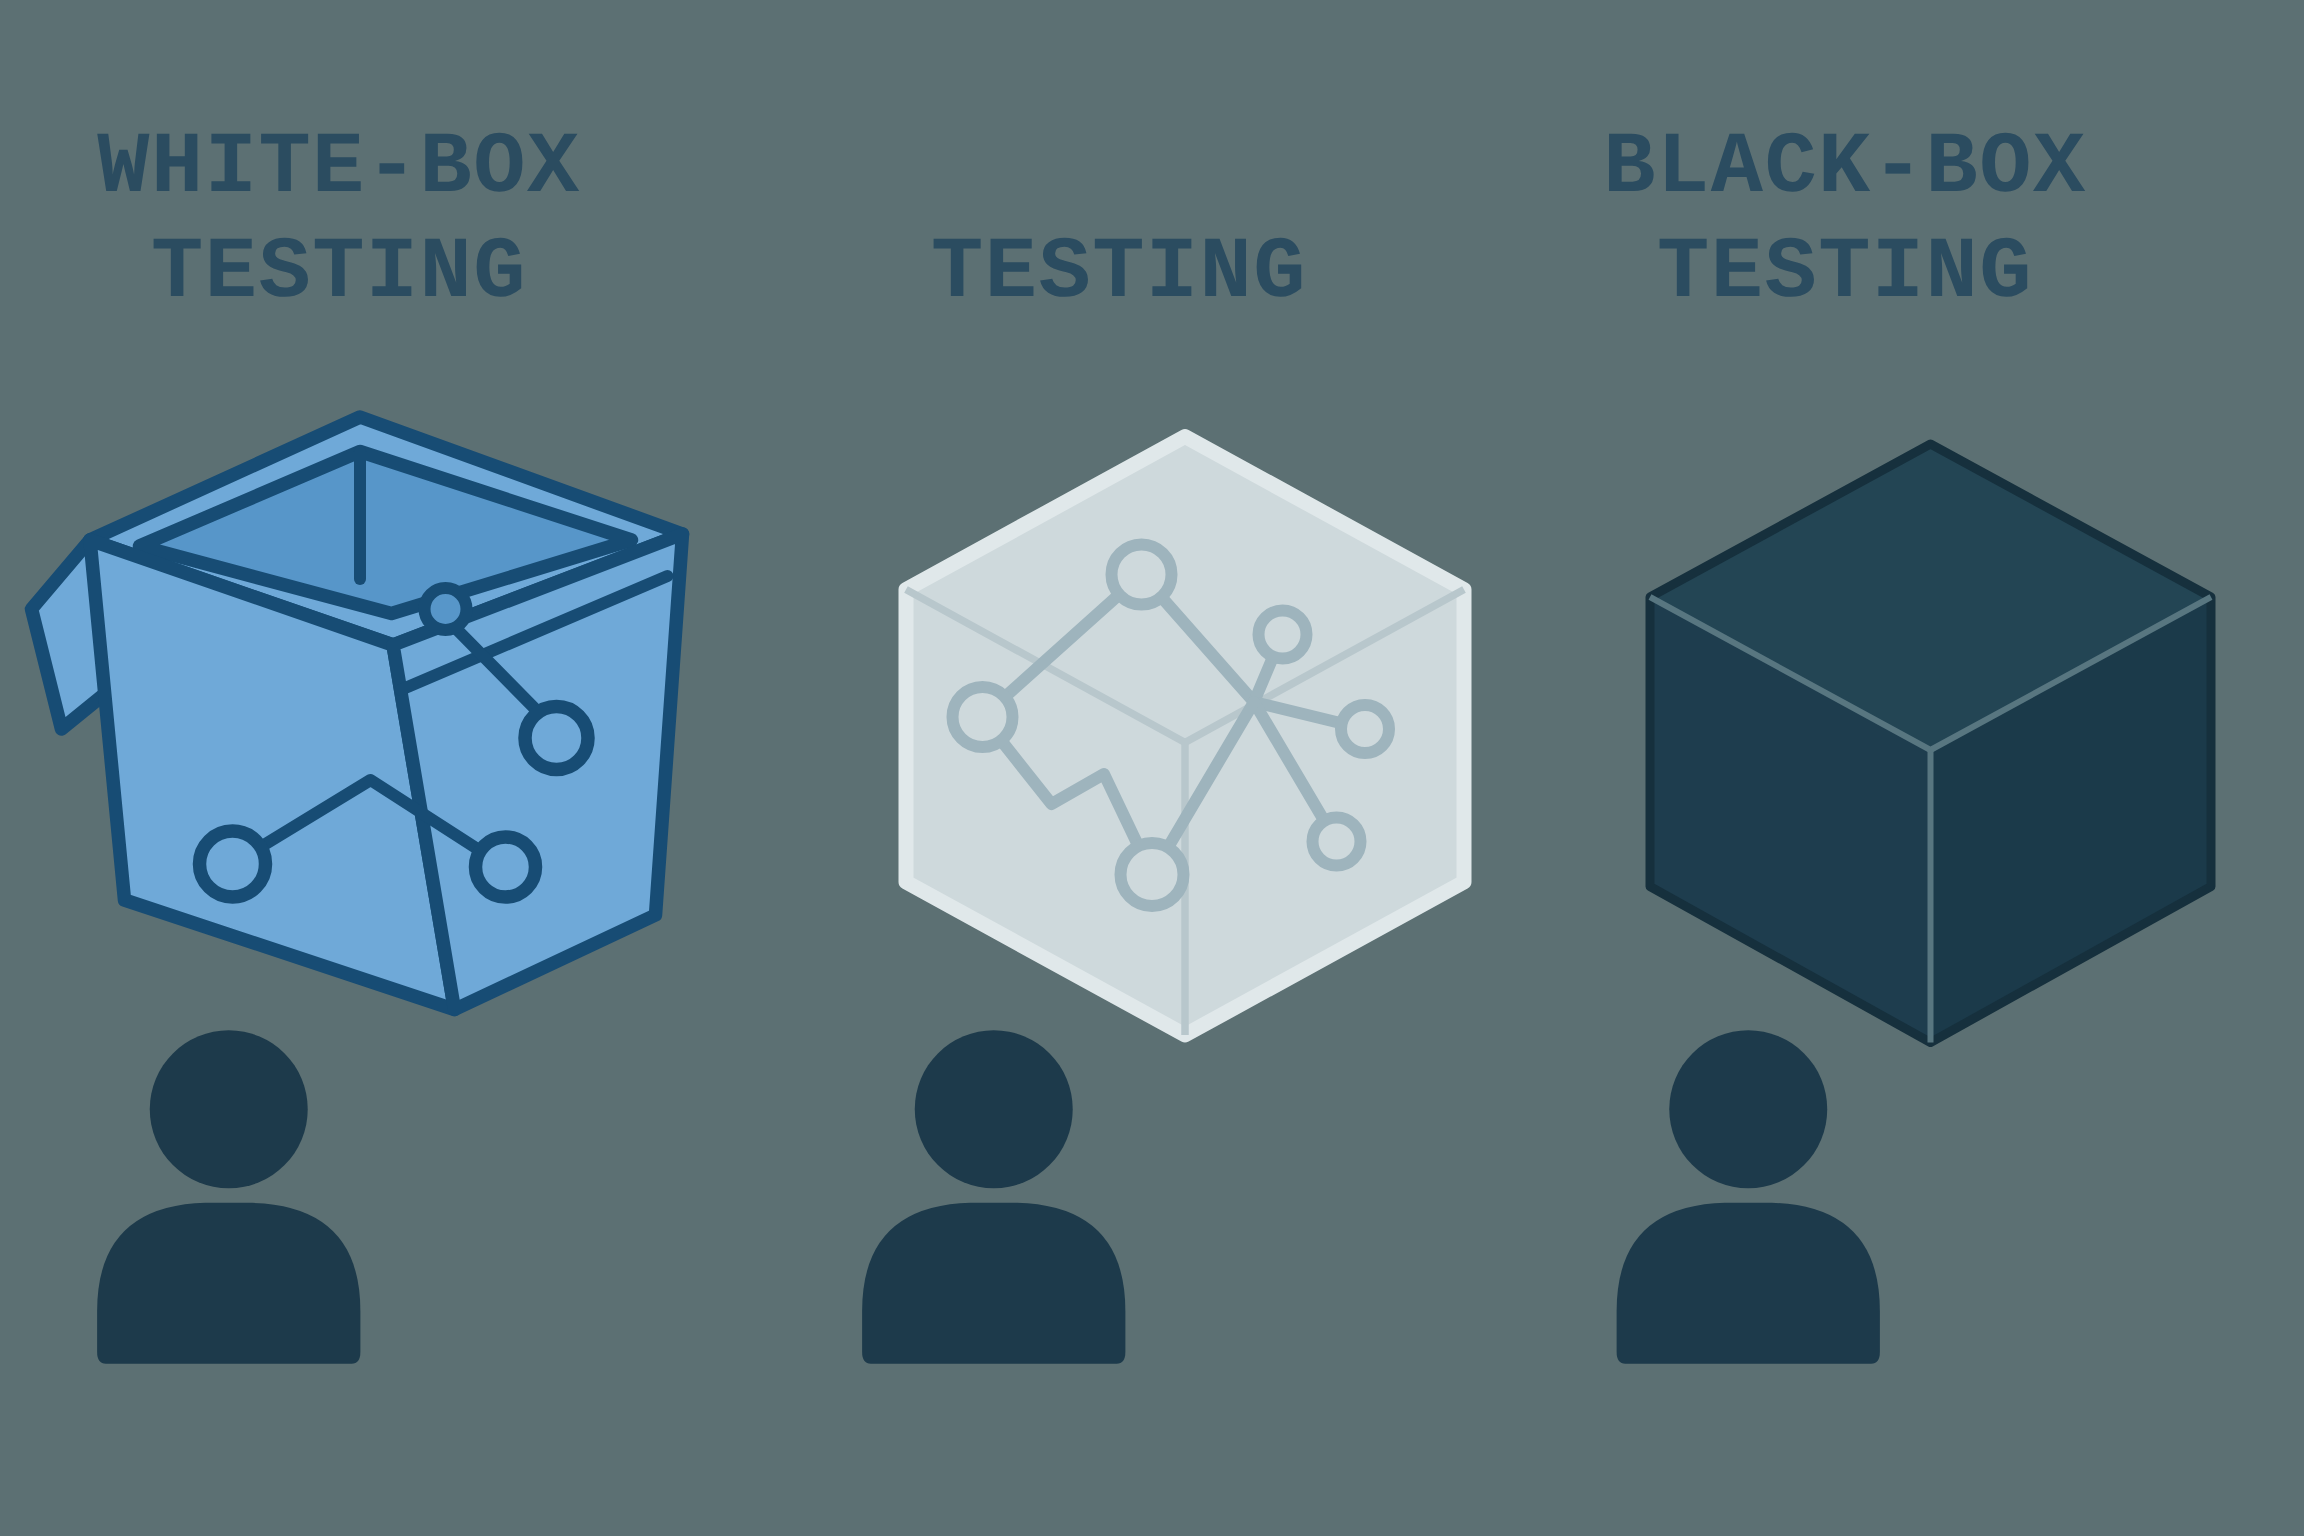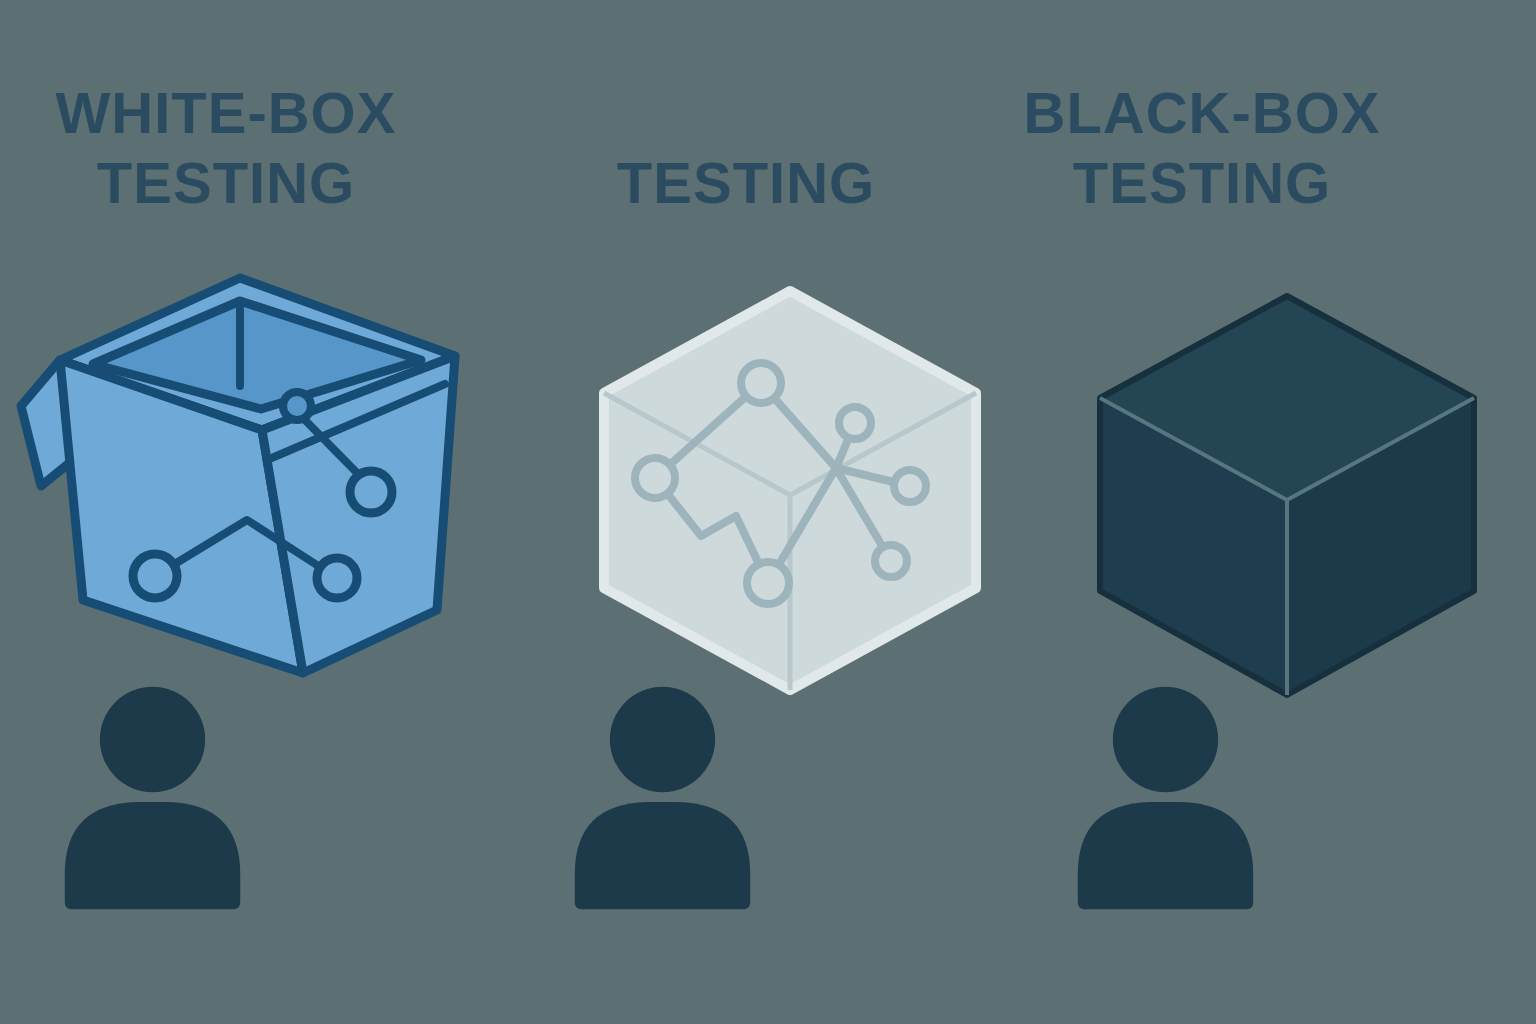--- a/index.html
+++ b/index.html
@@ -3,21 +3,21 @@
 <meta charset="utf-8">
 <style>
   * { margin: 0; padding: 0; box-sizing: border-box; }
   html, body { background: var(--background, #5c7073); }
   .stage {
     position: relative;
     width: 1536px;
     height: 1024px;
     background: var(--background, #5c7073);
     overflow: hidden;
-    font-family: Liberation Sans, sans-serif;
+    font-family: Liberation Mono, monospace;
   }
   .col-title {
     position: absolute;
     width: 460px;
     text-align: center;
     font-weight: bold;
     font-size: 58px;
     line-height: 70px;
     letter-spacing: 1px;
     color: var(--title-text, #2b4c60);
@@ -108,21 +108,21 @@
       <circle class="gc-node" cx="298" cy="278" r="16"></circle>
       <circle class="gc-node" cx="175" cy="300" r="21"></circle>
     </g>
   </svg>
 
   <svg class="icon" style="left:565px; top:684px;" width="195" height="228" viewBox="0 0 200 228">
     <circle class="person-shape" cx="100" cy="54" r="54"></circle>
     <path class="person-shape" d="M16,228 Q10,228 10,220 L10,192 Q10,120 84,118 L116,118 Q190,120 190,192 L190,220 Q190,228 184,228 Z"></path>
   </svg>
 
-  <h2 class="col-title" style="left:972px; top:78px;">
+  <h2 class="col-title" style="left:1000px; top:78px;">
     <span>BLACK-BOX</span><br>
     <span>TESTING</span>
   </h2>
 
   <svg class="icon" style="left:1092px; top:288px;" width="390" height="415" viewBox="0 0 390 415">
     <polygon class="bc-top" points="195,8 382,110 195,212 8,110"></polygon>
     <polygon class="bc-left" points="8,110 195,212 195,407 8,303"></polygon>
     <polygon class="bc-right" points="195,212 382,110 382,303 195,407"></polygon>
     <polygon class="bc-outline" points="195,8 382,110 382,303 195,407 8,303 8,110"></polygon>
     <polyline class="bc-edge" points="8,110 195,212 382,110"></polyline>

